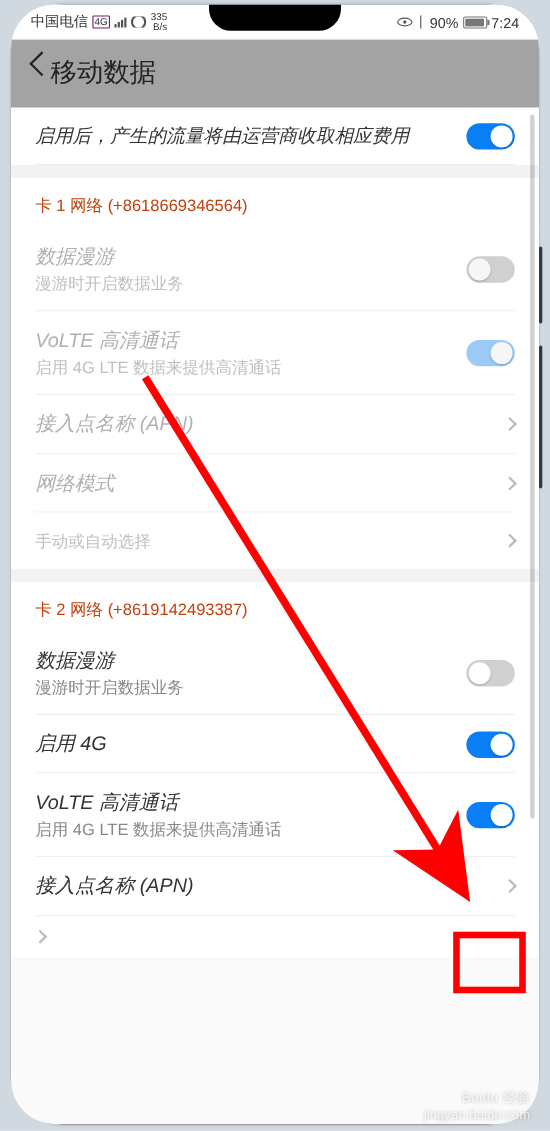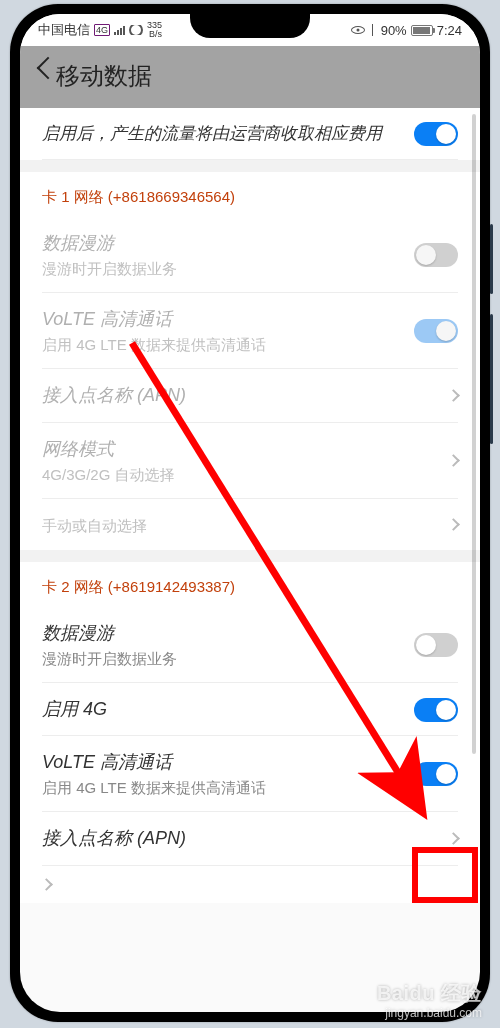--- a/index.html
+++ b/index.html
@@ -3,21 +3,20 @@
   <meta charset="utf-8">
   <style>
     * { margin: 0; padding: 0; box-sizing: border-box; font-family: -apple-system, "PingFang SC", "Microsoft YaHei", sans-serif; }
     body { width: 500px; height: 1028px; background: #d0d8e0; position: relative; overflow: hidden; }
     
     .phone-frame {
       position: absolute;
       top: 4px; left: 10px; right: 10px; bottom: 6px;
       background: #000;
       border-radius: 48px;
-      padding: 10px;
       box-shadow: 0 0 2px rgba(0,0,0,.3);
     }
     .phone-side-btn { position:absolute; right:-3px; width:3px; background:#2a3a4a; border-radius:2px; }
     .sb1{ top:220px; height:70px; } .sb2{ top:310px; height:130px; }
     
     .screen {
       width: 100%; height: 100%;
       background: #fafafa;
       border-radius: 40px;
       overflow: hidden;
@@ -130,21 +129,21 @@
       z-index:19; pointer-events:none;
     }
     
     .watermark {
       position:absolute; bottom:6px; right:18px;
       color: rgba(255,255,255,.75);
       font-size:12px; text-align:right; line-height:1.3;
       z-index:30; pointer-events:none;
       text-shadow:0 0 3px rgba(0,0,0,.3);
     }
-    .watermark b{ font-size:20px; font-weight:700; letter-spacing:.5px;}
+    .watermark b{ font-size:12px; font-weight:400; letter-spacing:.5px;}
   </style>
 </head>
 <body>
 
 <div class="phone-frame">
   <div class="phone-side-btn sb1"></div>
   <div class="phone-side-btn sb2"></div>
   <div class="screen">
     <div class="notch"></div>
 
@@ -212,21 +211,20 @@
       <div class="row divider disabled">
         <div class="row-text">
             <div class="row-title">接入点名称 (APN)</div>
           </div>
         <div class="chevron"></div>
       </div>
 
       <div class="row divider disabled">
         <div class="row-text">
           <div class="row-title">网络模式</div>
-          <div class="row-sub">4G/3G/2G 自动选择</div>
         </div>
         <div class="chevron"></div>
       </div>
 
       <div class="row disabled">
         <div class="row-text">
           <div class="row-sub">手动或自动选择</div>
         </div>
         <div class="chevron"></div>
       </div>

